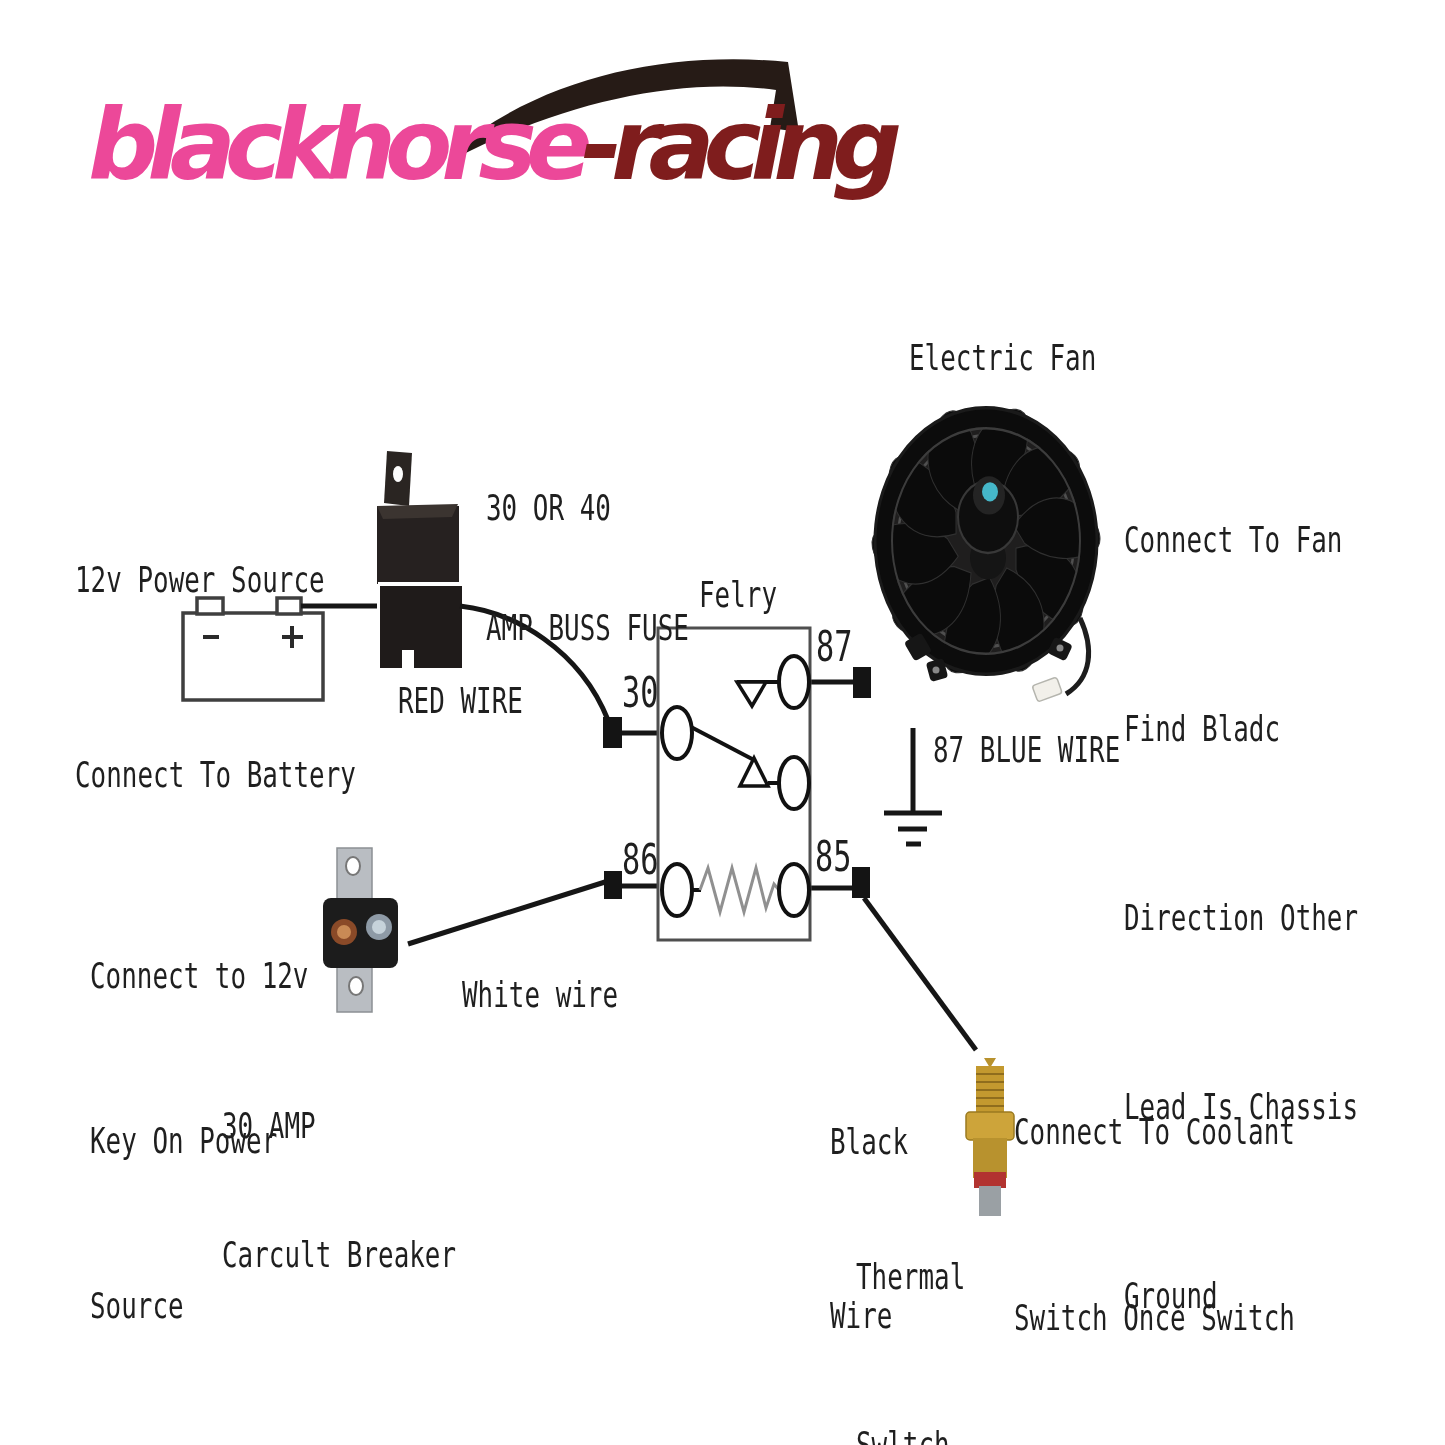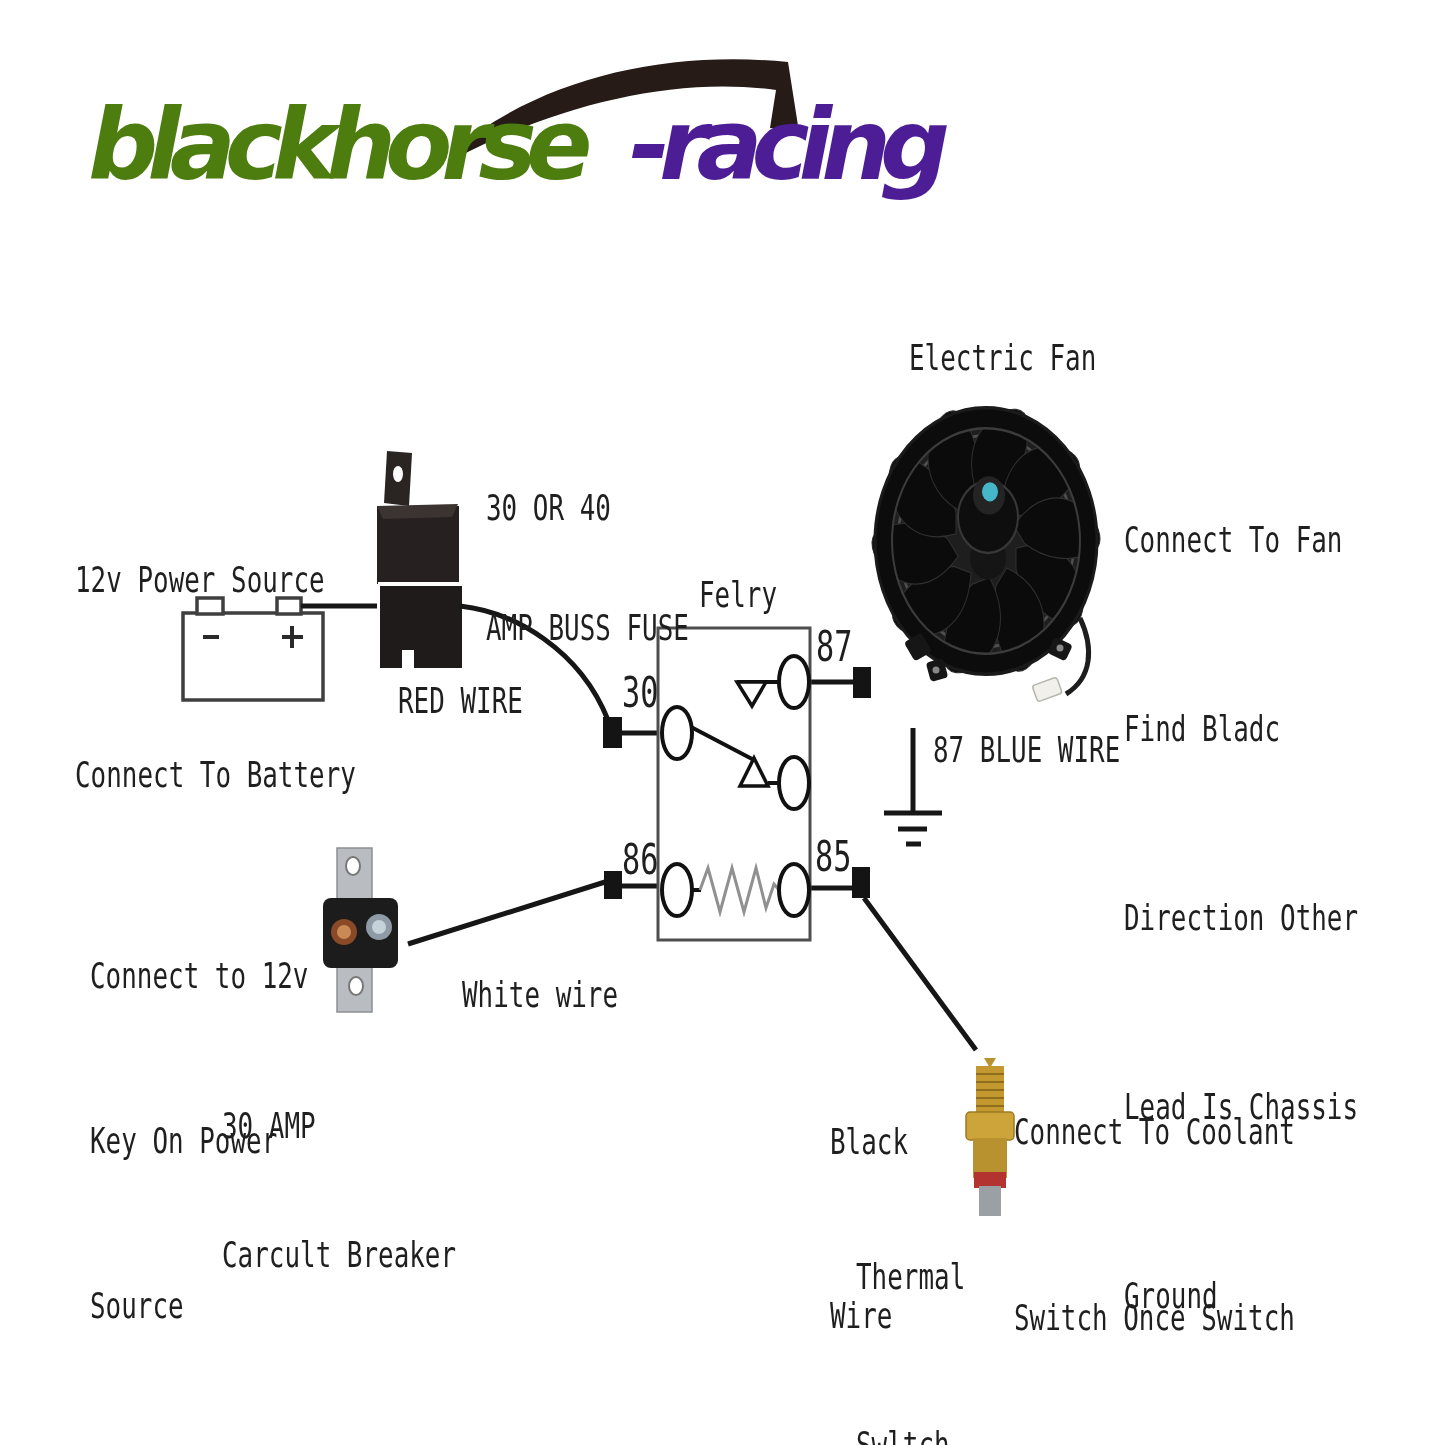--- a/index.html
+++ b/index.html
@@ -168,21 +168,21 @@
         <line x1="976" y1="1098" x2="1004" y2="1098"></line>
         <line x1="976" y1="1106" x2="1004" y2="1106"></line>
       </g>
       <rect x="966" y="1112" width="48" height="28" rx="4" fill="#cda43a" stroke="#9a7a20" stroke-width="1.5"></rect>
       <rect x="973" y="1138" width="34" height="40" fill="#b8922e"></rect>
       <rect x="974" y="1172" width="32" height="16" fill="#b23330"></rect>
       <rect x="979" y="1186" width="22" height="30" fill="#9aa0a4"></rect>
     </g>
   </svg>
 
-  <div class="logo-text"><span style="color: #4d7c0f;">blackhorse</span><span style="color: #4c1d95; margin-left: 48px;">-racing</span></div>
+  <div class="logo-text"><span style="color: #ec4899;">blackhorse</span><span style="color: #7f1d1d;">-racing</span></div>
 
   <div class="lbl blk-power">
     <div>12v Power Source</div>
     <div>Connect To Battery</div>
   </div>
 
   <div class="lbl blk-fuse">
     <div>30 OR 40</div>
     <div>AMP BUSS FUSE</div>
   </div>

